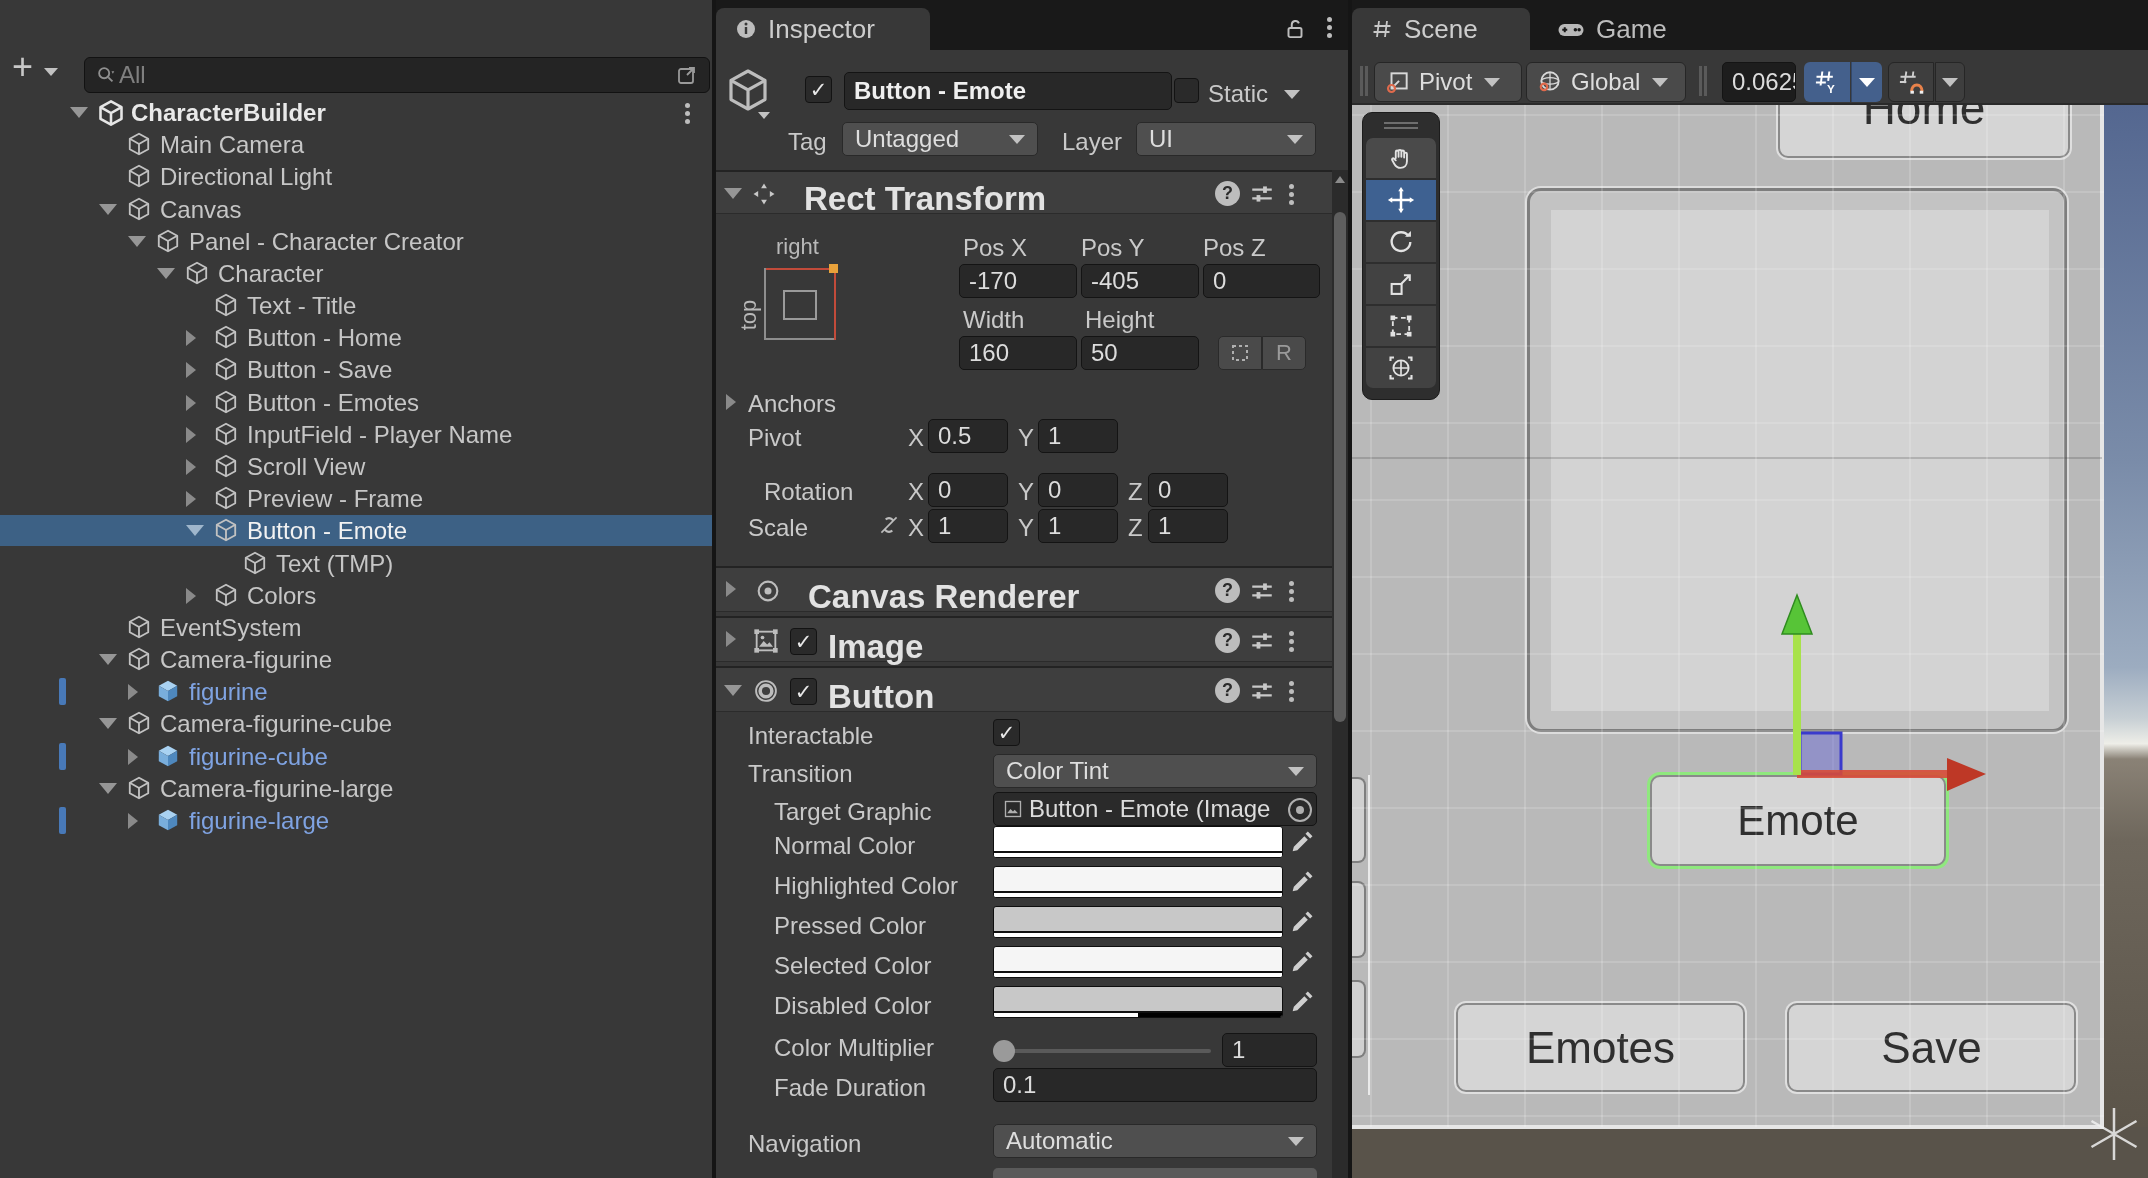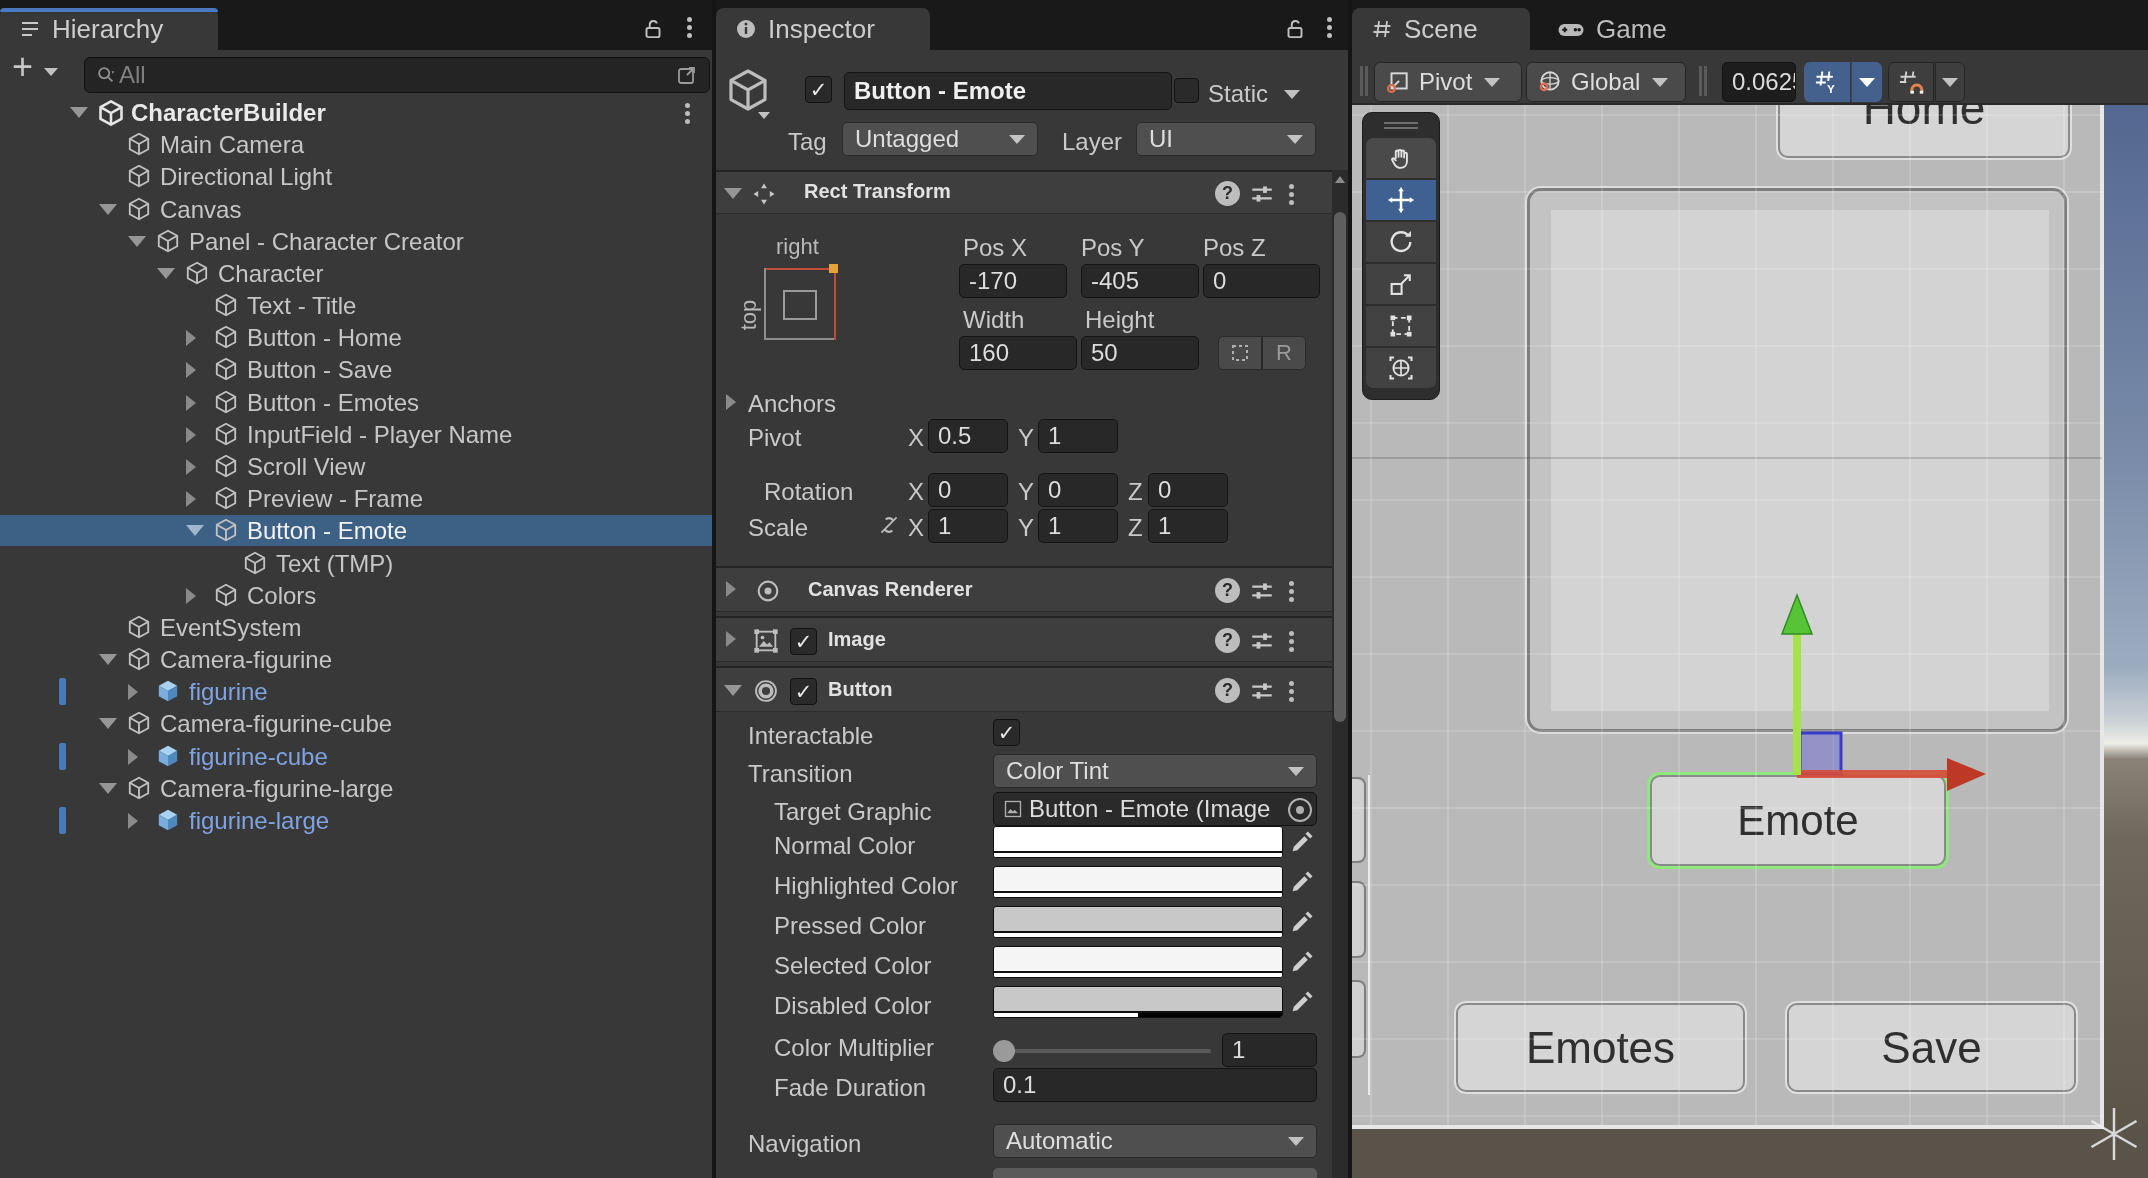--- a/index.html
+++ b/index.html
@@ -33,21 +33,21 @@
   .trow.prefab .lbl{color:#7FA3E2;}
   .trow.root .lbl{font-weight:bold;color:#E9E9E9;}
   .arr{position:absolute;top:10px;width:0;height:0;}
   .arr.open{border-left:9px solid transparent;border-right:9px solid transparent;border-top:11px solid #969696;}
   .arr.closed{border-top:8px solid transparent;border-bottom:8px solid transparent;border-left:10px solid #8A8A8A;margin-top:-2px;}
   .trow.sel .arr.open{border-top-color:#9FB6CC;}
   .bluebar{position:absolute;left:59px;width:7px;height:27px;top:2px;background:#4879B8;border-radius:2px;}
   
   .comp-hdr{position:absolute;left:0;width:616px;background:#3E3E3E;border-top:2px solid #232323;
       border-bottom:1px solid #2B2B2B;display:flex;align-items:center;}
-  .comp-title{font-size:20px;font-weight:bold;color:#E2E2E2;}
+  .comp-title{font-size:33px;font-weight:bold;color:#E2E2E2;}
   .ilbl{position:absolute;font-size:24px;color:#C9C9C9;white-space:nowrap;}
   .fld{position:absolute;height:34px;background:#282828;border:1px solid #141414;border-radius:5px;
       font-size:24px;color:#DCDCDC;display:flex;align-items:center;padding:0 9px;overflow:hidden;white-space:nowrap;}
   .dd{position:absolute;height:34px;background:#4F4F4F;border:1px solid #292929;border-radius:5px;
       font-size:24px;color:#DEDEDE;display:flex;align-items:center;padding:0 12px;}
   .dd .caret{margin-left:auto;}
   .caret{width:0;height:0;border-left:8px solid transparent;border-right:8px solid transparent;
       border-top:9px solid #C2C2C2;display:inline-block;}
   .cb{position:absolute;width:27px;height:27px;background:#2A2A2A;border:1px solid #131313;border-radius:4px;
       display:flex;align-items:center;justify-content:center;color:#E8E8E8;font-size:21px;font-weight:bold;}
@@ -76,37 +76,20 @@
         repeating-linear-gradient(180deg, rgba(255,255,255,.14) 0 2px, transparent 2px 77px);
       background-position:18px 0,0 9px;}
   .kebab-dot{width:5px;height:5px;border-radius:50%;background:#BDBDBD;margin:3px auto;}
 </style>
 </head>
 <body>
 
 <div class="app">
 
   <div class="hier">
-    <div class="tabbar">
-      <div class="tab focused" style="left:0;width:218px;">
-        <svg width="24" height="24" viewBox="0 0 24 24">
-            <path d="M4 6h16M4 12h16M4 18h10" stroke="#C8C8C8" stroke-width="2" fill="none"></path>
-          </svg>
-        <span>Hierarchy</span>
-      </div>
-      <svg class="a" style="left:640px;top:16px;" width="26" height="26" viewBox="0 0 24 24">
-          <rect x="6" y="11" width="12" height="8.5" rx="1.5" fill="none" stroke="#BDBDBD" stroke-width="1.8"></rect>
-          <path d="M9 11V8a3.4 3.4 0 0 1 6.6-1.2" fill="none" stroke="#BDBDBD" stroke-width="1.8"></path>
-        </svg>
-      <div class="a" style="left:684px;top:14px;width:10px;">
-          <div class="kebab-dot"></div>
-          <div class="kebab-dot"></div>
-          <div class="kebab-dot"></div>
-        </div>
-    </div>
 
     <span class="a" style="left:12px;top:46px;font-size:36px;color:#C8C8C8;">+</span>
     <span class="a caret" style="left:44px;top:68px;border-left-width:7px;border-right-width:7px;border-top-width:8px;"></span>
     <div class="searchbox">
       <svg width="22" height="22" viewBox="0 0 24 24">
           <circle cx="10" cy="10" r="5.5" fill="none" stroke="#909090" stroke-width="2"></circle>
           <path d="M14.5 14.5 19 19" stroke="#909090" stroke-width="2"></path>
           <path d="M18 8l3 0-1.5 2.6z" fill="#909090"></path>
         </svg>
       <input type="text" placeholder="All" style="">
@@ -380,21 +363,21 @@
     <div class="a" style="left:48px;top:268px;width:72px;height:72px;border:2px solid #8E8E8E;">
       <div class="a" style="left:0;top:-2px;width:72px;height:2px;background:#C24B3A;"></div>
       <div class="a" style="left:68px;top:-2px;width:2px;height:72px;background:#C24B3A;"></div>
       <div class="a" style="left:63px;top:-6px;width:9px;height:9px;background:#E8A23B;"></div>
       <div class="a" style="left:17px;top:20px;width:34px;height:30px;border:2px solid #9A9A9A;"></div>
     </div>
 
     <span class="ilbl a" style="left:243px;top:234px;width:118px;text-align:left;padding-left:4px;">Pos X</span>
     <span class="ilbl a" style="left:365px;top:234px;">Pos Y</span>
     <span class="ilbl a" style="left:487px;top:234px;">Pos Z</span>
-    <div class="fld" style="left:243px;top:264px;width:108px;text-align:center;">
+    <div class="fld" style="left:243px;top:264px;width:118px;text-align:center;">
         <span>-170</span>
       </div>
     <div class="fld" style="left:365px;top:264px;width:118px;">
         <span>-405</span>
       </div>
     <div class="fld" style="left:487px;top:264px;width:117px;">
         <span>0</span>
       </div>
     <span class="ilbl" style="left:247px;top:306px;">Width</span>
     <span class="ilbl" style="left:369px;top:306px;">Height</span>

